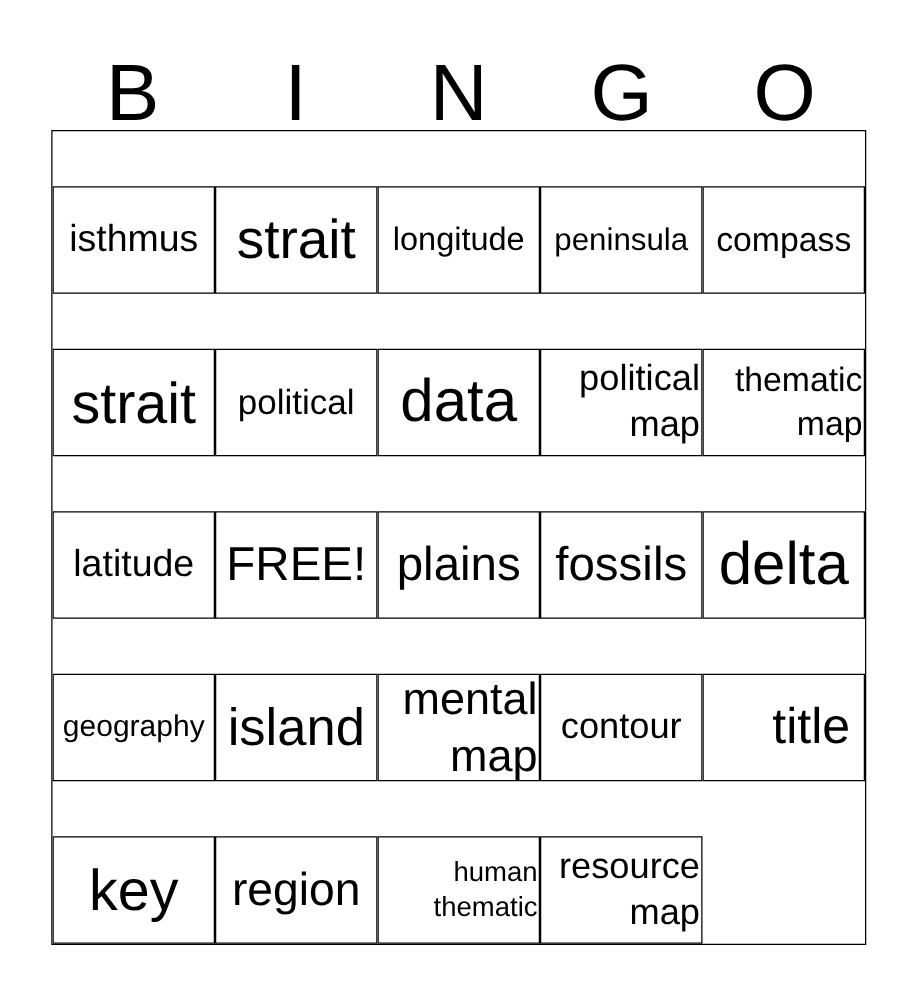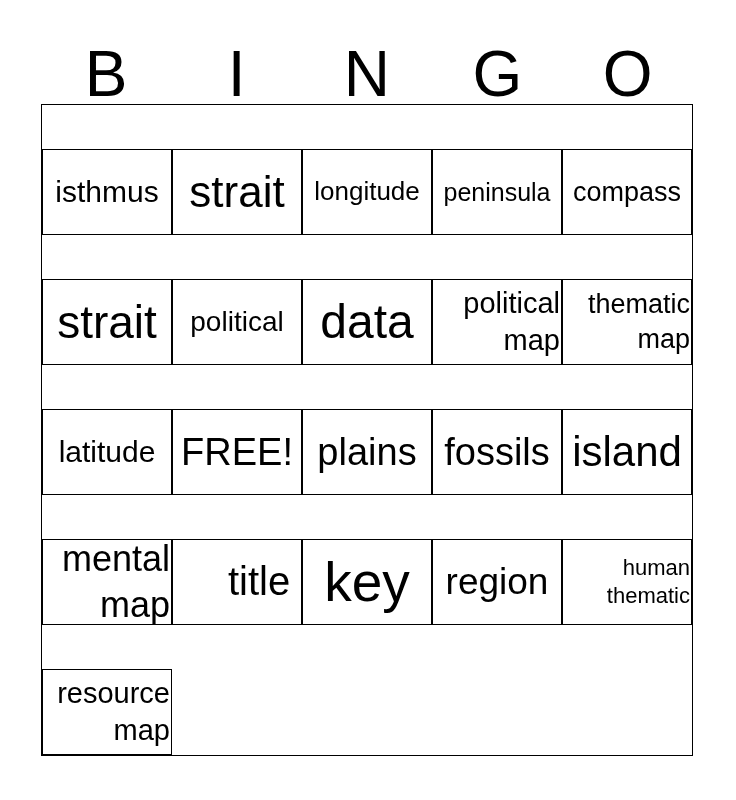--- a/index.html
+++ b/index.html
@@ -71,22 +71,25 @@
       <div class="bingo-cell" style="font-size: 27px;">compass</div>
       <div class="bingo-cell" style="font-size: 46px;">strait</div>
       <div class="bingo-cell" style="font-size: 28px;">political</div>
       <div class="bingo-cell" style="font-size: 48px;">data</div>
       <div class="bingo-cell" style="font-size: 29px;">political map</div>
       <div class="bingo-cell" style="font-size: 27px;">thematic map</div>
       <div class="bingo-cell" style="font-size: 30px;">latitude</div>
       <div class="bingo-cell" style="font-size: 38px;">FREE!</div>
       <div class="bingo-cell" style="font-size: 38px;">plains</div>
       <div class="bingo-cell" style="font-size: 38px;">fossils</div>
+      <div class="bingo-cell" style="font-size: 48px;">delta</div>
+      <div class="bingo-cell" style="font-size: 24px;">geography</div>
       <div class="bingo-cell" style="font-size: 42px;">island</div>
       <div class="bingo-cell" style="font-size: 36px;">mental map</div>
+      <div class="bingo-cell" style="font-size: 29px;">contour</div>
       <div class="bingo-cell" style="font-size: 40px; padding-left: 45px;">title</div>
-      <div class="bingo-cell" style="font-size: 55px;">key</div>
+      <div class="bingo-cell" style="font-size: 46px;">key</div>
       <div class="bingo-cell" style="font-size: 37px;">region</div>
       <div class="bingo-cell" style="font-size: 22px;">human thematic</div>
       <div class="bingo-cell" style="font-size: 29px;">resource map</div>
     </div>
 
 </div>
 
 </body></html>

